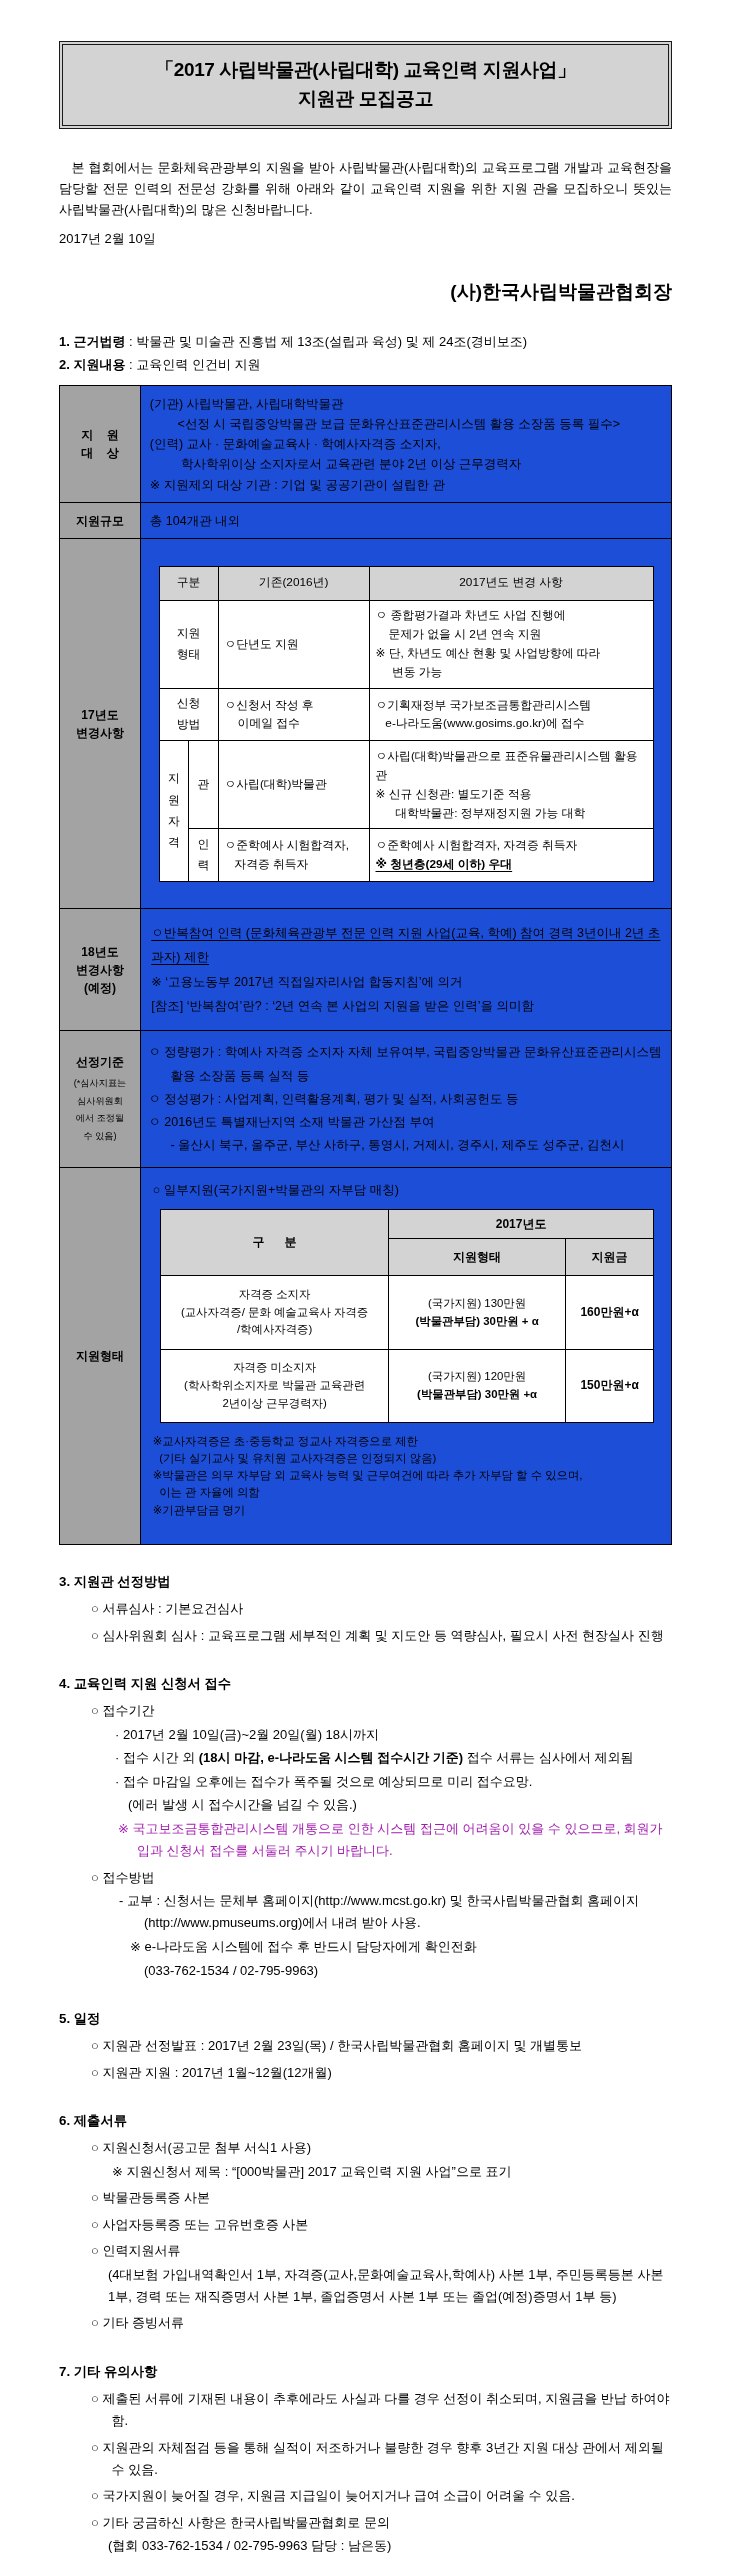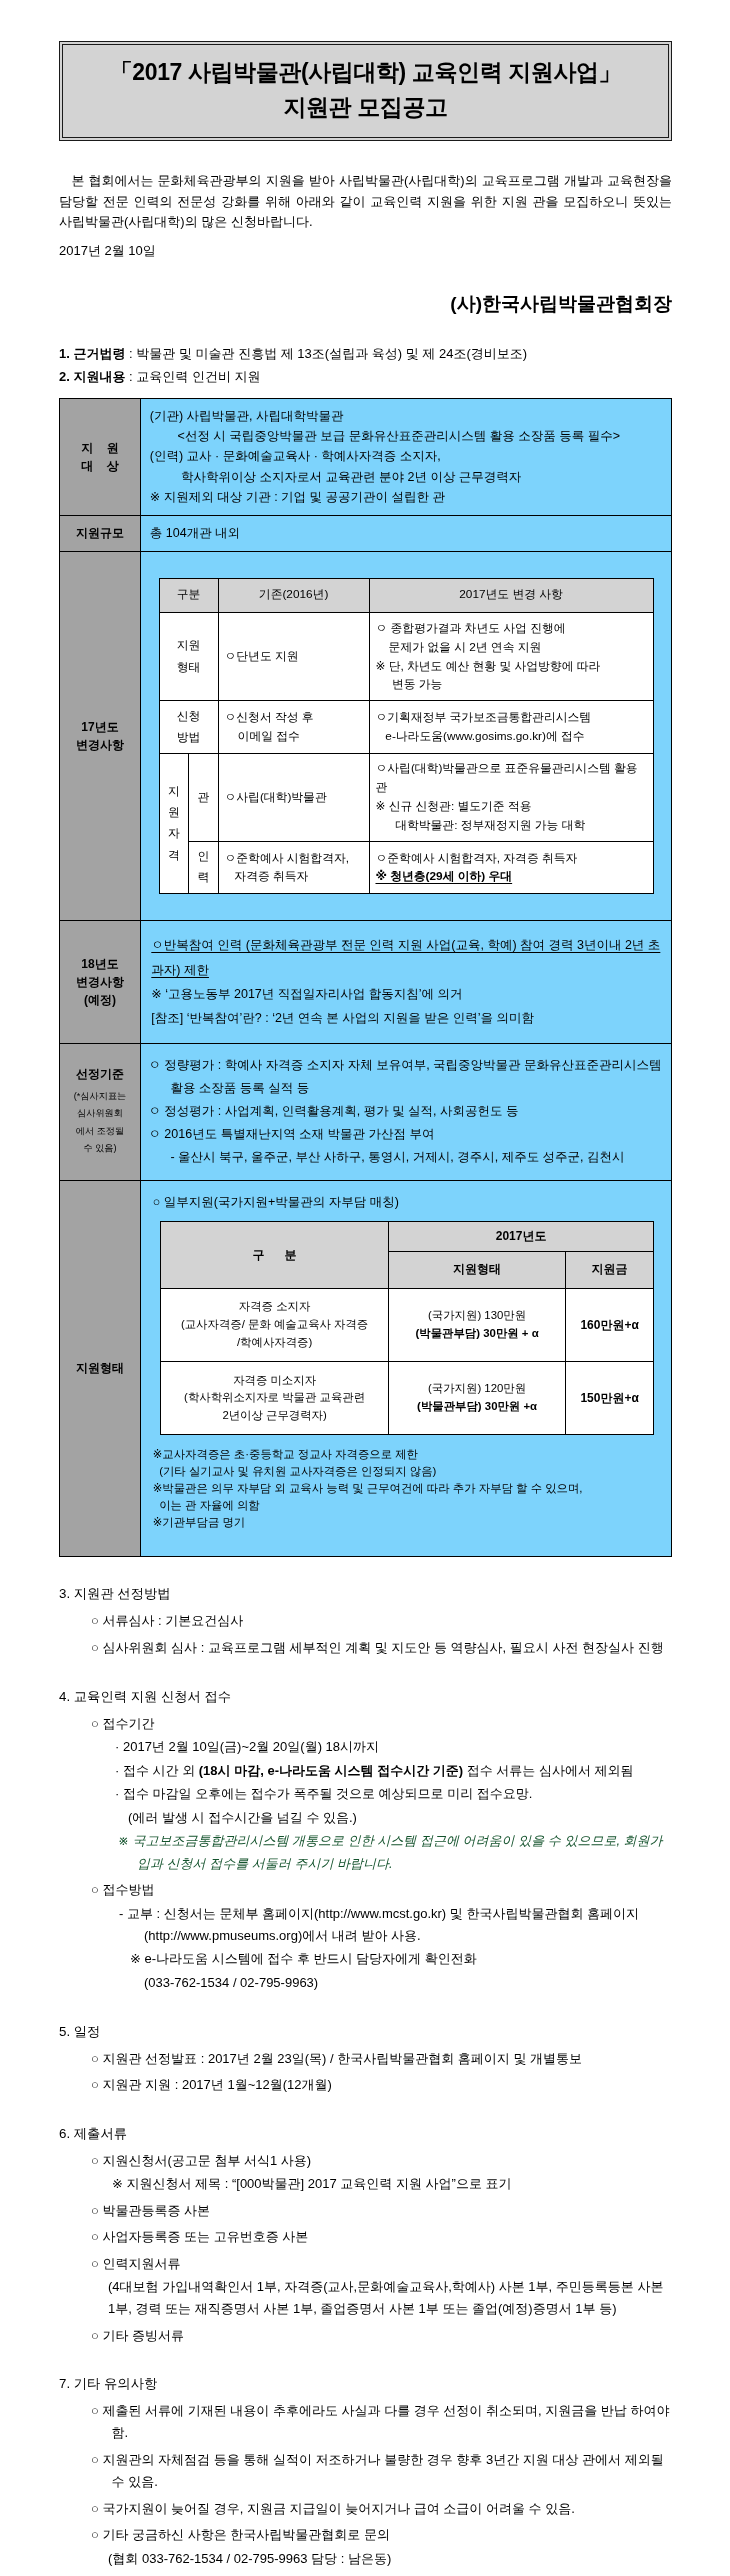--- a/index.html
+++ b/index.html
@@ -2,42 +2,42 @@
 <html lang="ko" style="font-size:11.8px"><head>
 <meta charset="utf-8">
 <style>
   html,body{margin:0;padding:0;background:#fff;color:#000;
     font-family:"Liberation Sans","DejaVu Sans",sans-serif;}
   .page{width:731px;min-height:2576px;box-sizing:border-box;padding:41px 59px 29.5px;background:#fff;}
   .pre{white-space:pre-wrap;}
   .preline{white-space:pre-line;}
   .b{font-weight:bold;}
   .ul{text-decoration:underline;text-underline-offset:2.9px;}
-  .red{color:#14532d;font-style:italic;}
+  .red{color:#a21caf;}
 
   
   .title-box{background:#d3d3d3;border:0.7px solid #1a1a1a;padding:2.2px;}
   .title-inner{border:1.5px solid #1a1a1a;text-align:center;padding:9.6px 4.4px 11px;}
-  .title-line{font-size:23px;font-weight:bold;line-height:1.55;letter-spacing:-0.4px;}
+  .title-line{font-size:19px;font-weight:bold;line-height:1.55;letter-spacing:-0.4px;}
 
   
   .intro{font-size:13px;line-height:1.6;text-align:justify;margin:29.5px 0 5.9px;}
   .date-line{text-align:left;font-size:13px;margin-top:8.8px;}
   .signer-line{text-align:right;font-size:19px;font-weight:bold;margin-top:31px;}
 
   
   .legal{margin-top:25px;font-size:13px;line-height:1.8;}
 
   
   table{border-collapse:collapse;}
   .main{width:100%;margin-top:8.8px;font-size:12.5px;table-layout:fixed;}
   .main>tbody>tr>th,.main>tbody>tr>td{border:1.2px solid #000;vertical-align:middle;}
   .main .lbl{background:#a3a3a3;width:81px;text-align:center;font-weight:bold;
     font-size:12px;padding:4.4px 1.5px;line-height:1.5;}
-  .main td{padding:7.4px 8.8px;background:#7dd3fc;}
+  .main td{padding:7.4px 8.8px;background:#1d4ed8;}
   .cellline{line-height:1.62;}
   .lbl-note{font-weight:normal;font-size:9.2px;line-height:1.9;margin-top:4.4px;}
 
   
   .inner1{margin:19px 0 19px 8.8px;width:494px;table-layout:fixed;}
   .inner1 th,.inner1 td{border:1px solid #000;font-size:11.8px;vertical-align:middle;}
   .inner1 .ihead th{background:#d3d3d3;font-weight:normal;height:31px;text-align:center;}
   .inner1 td{padding:5.9px 5.9px;line-height:1.6;background:#fff;}
   .inner1 .rowlbl{background:#fff;font-weight:normal;text-align:center;line-height:1.8;padding:4.4px 1.5px;}
 
@@ -46,21 +46,21 @@
   .inner2 th,.inner2 td{border:1px solid #000;text-align:center;vertical-align:middle;background:#fff;}
   .inner2 .ghead{background:#d3d3d3;font-weight:bold;font-size:12px;}
   .inner2 .year-cell{border-bottom:1px dotted #000;height:26.5px;}
   .inner2 .sub-head{height:34px;}
   .inner2 td{font-size:11.4px;line-height:1.55;padding:9.6px 2.9px;}
   .inner2 .amount{font-weight:bold;font-size:12px;}
   .notes{font-size:11.4px;line-height:1.5;margin-left:1.5px;margin-top:2.9px;padding-bottom:19px;}
 
   
   .sec{margin-top:26.5px;font-size:13px;line-height:1.7;}
-  .sec-h{font-weight:normal;font-size:13.3px;}
+  .sec-h{font-weight:bold;font-size:13.3px;}
   .li1{margin-left:32px;padding-left:20.6px;text-indent:-20.6px;margin-top:4.4px;}
   .li2{margin-left:56px;padding-left:13.3px;text-indent:-13.3px;margin-top:1.5px;}
   .li2p{margin-left:69px;margin-top:1.5px;}
   .li-red{margin-left:59px;padding-left:19px;text-indent:-19px;margin-top:1.5px;}
   .li-dash{margin-left:60px;padding-left:25px;text-indent:-25px;margin-top:1.5px;}
   .li-note3{margin-left:71px;margin-top:1.5px;}
   .li-note4{margin-left:85px;margin-top:1.5px;}
   .li-note6{margin-left:53px;margin-top:1.5px;}
   .li-paren{margin-left:49px;margin-top:1.5px;}
 </style>

